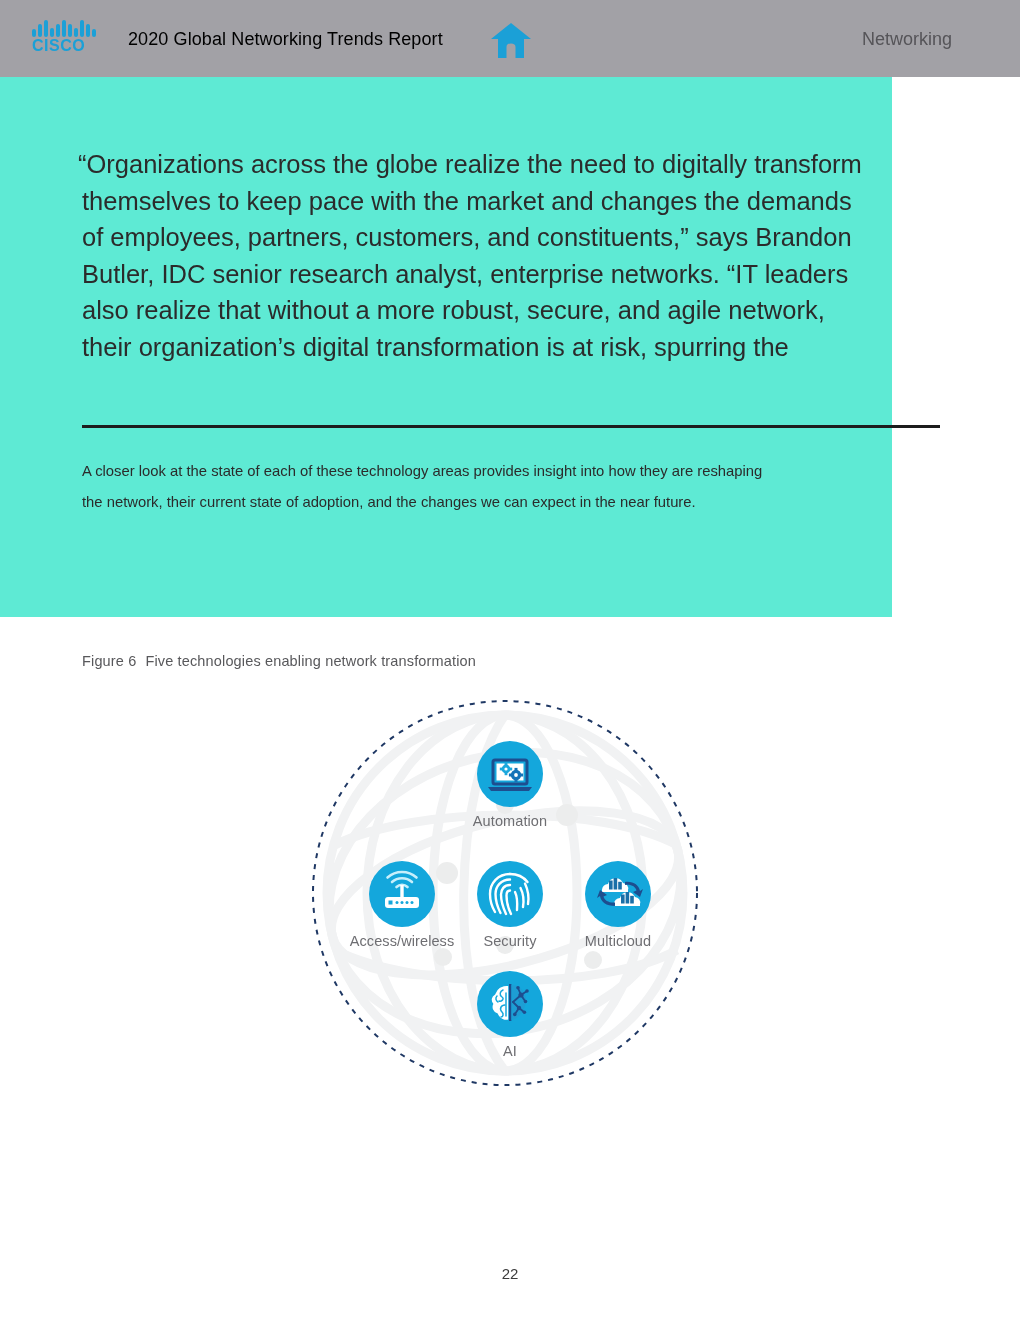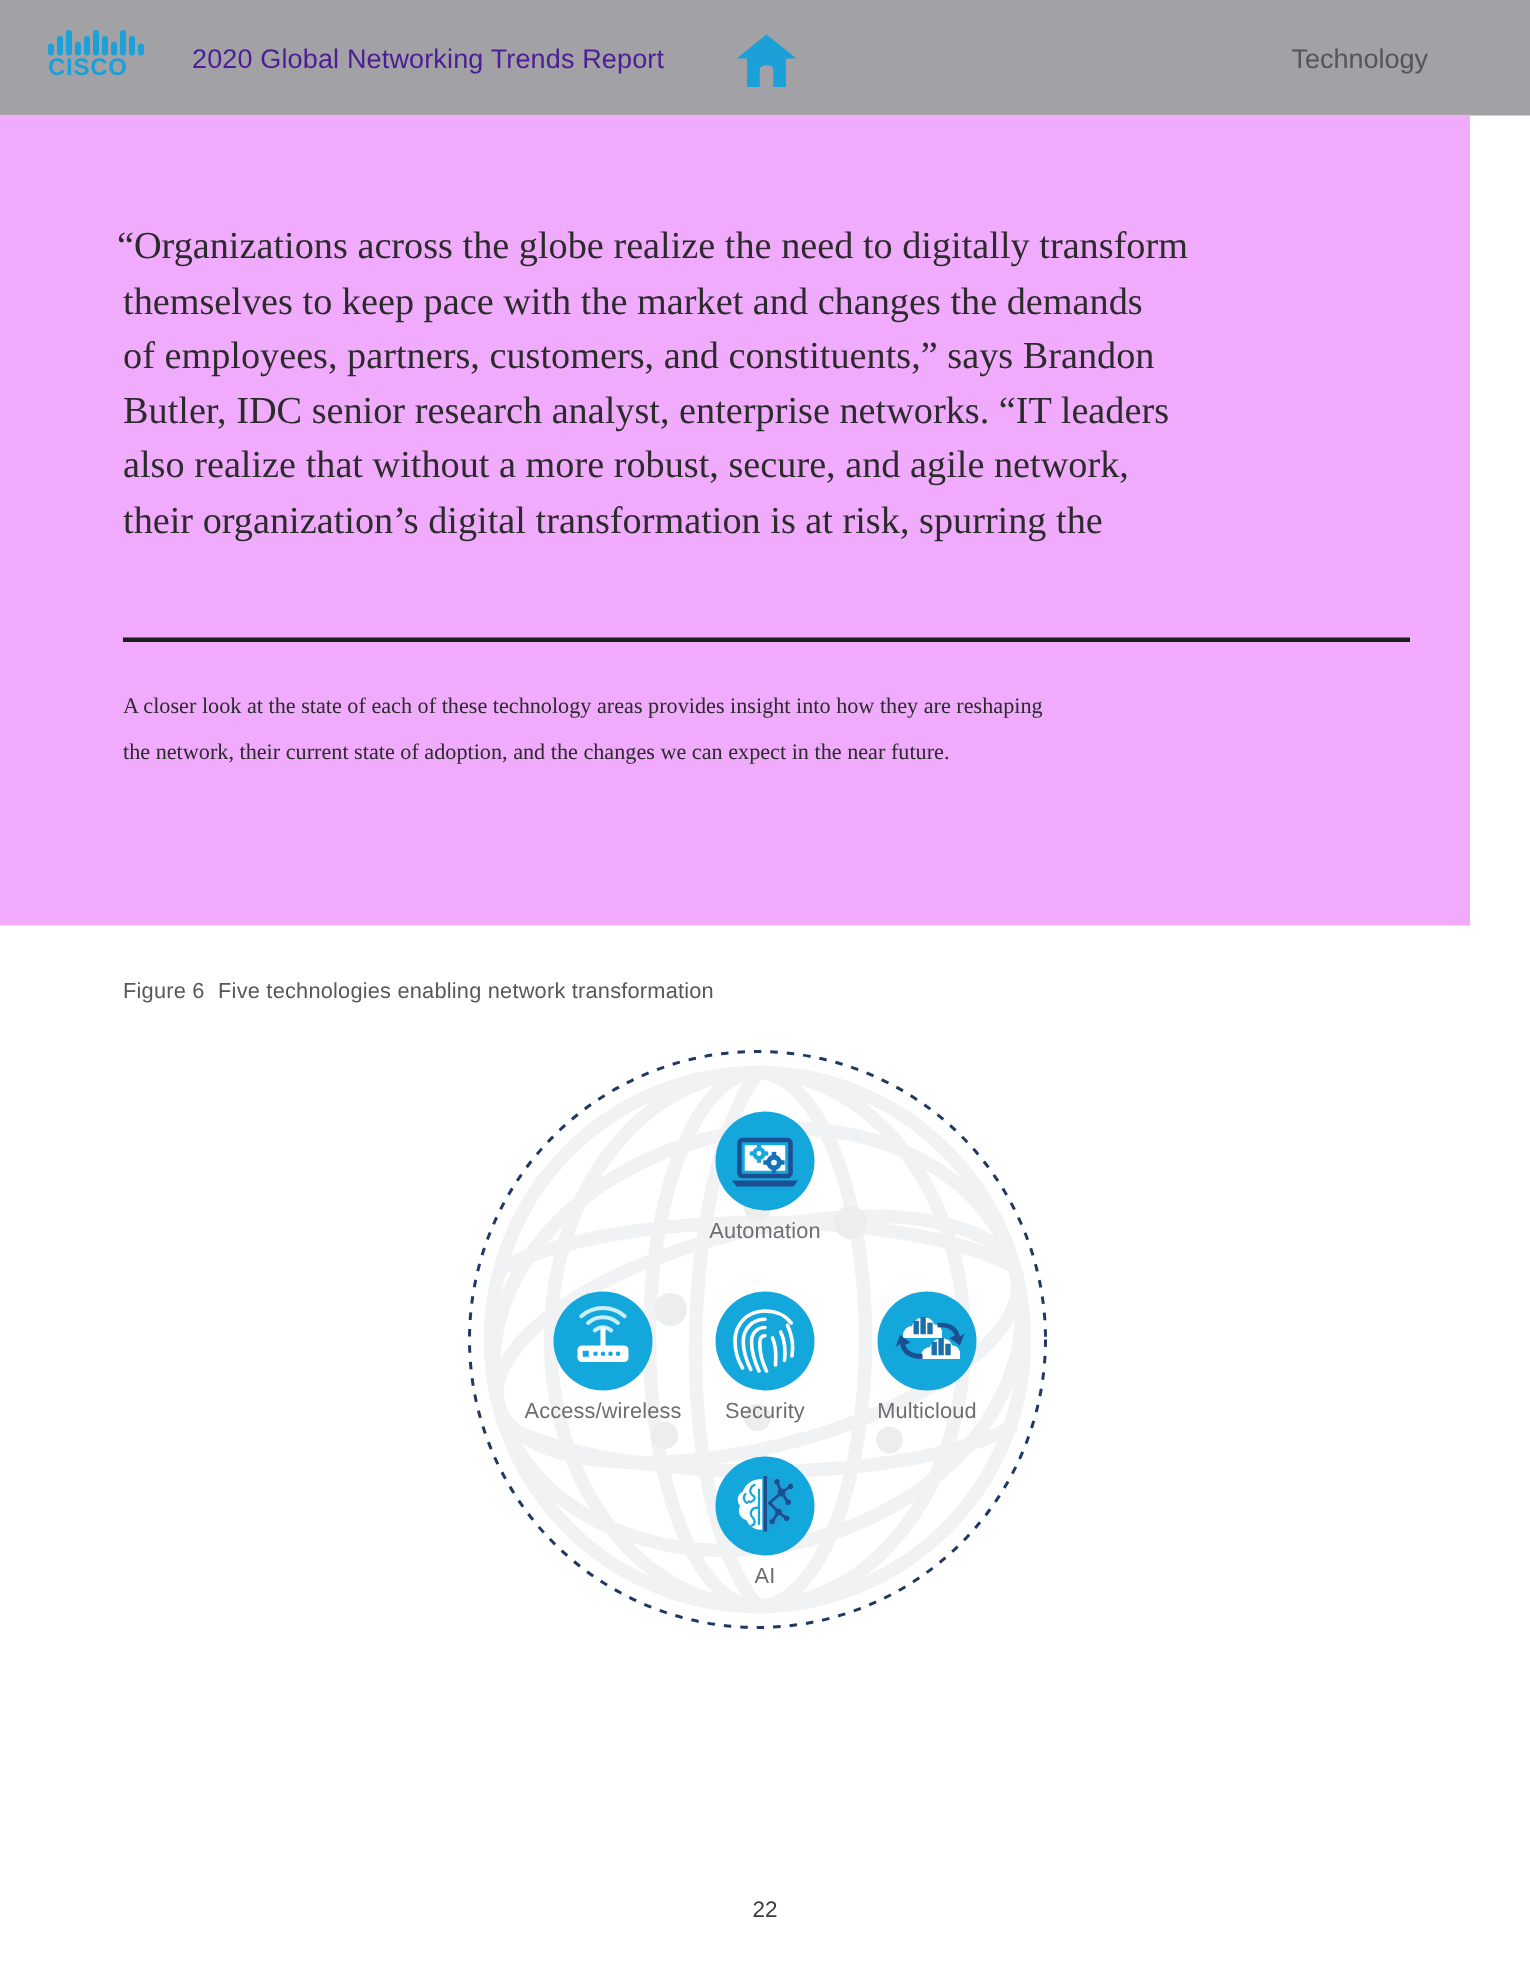--- a/index.html
+++ b/index.html
@@ -54,21 +54,21 @@
     font-size: 16px;
     font-weight: bold;
     letter-spacing: 0.5px;
     font-family: "Liberation Sans", sans-serif;
   }
   .header-title {
     position: absolute;
     left: 128px;
     top: 29px;
     font-size: 18px;
-    color: #4c1d95;
+    color: #000000;
     letter-spacing: 0.1px;
   }
   .home-icon {
     position: absolute;
     left: 490px;
     top: 22px;
     width: 42px;
     height: 37px;
   }
   .header-section {
@@ -76,24 +76,23 @@
     right: 68px;
     top: 29px;
     font-size: 18px;
     color: #555458;
   }
 
   
   .green-band {
     position: absolute;
     left: 0; top: 77px;
-    width: 980px;
+    width: 892px;
     height: 540px;
-    background: #f0abfc;
-    font-family: Liberation Serif, serif;
+    background: #5eead4;
   }
   .quote-block {
     position: absolute;
     left: 82px;
     top: 69px;
     width: 860px;
   }
   .quote-line {
     font-size: 25.5px;
     line-height: 36.6px;
@@ -210,21 +209,21 @@
   </div>
 
   <div class="header-title">2020 Global Networking Trends Report</div>
 
   <span class="home-icon">
     <svg width="42" height="37" viewBox="0 0 42 37">
       <path d="M21 1 L41 17 L34 17 L34 36 L25.5 36 L25.5 25 Q25.5 21.5 21 21.5 Q16.5 21.5 16.5 25 L16.5 36 L8 36 L8 17 L1 17 Z" fill="#1ba0d7"></path>
     </svg>
   </span>
 
-  <div class="header-section">Technology</div>
+  <div class="header-section">Networking</div>
 </div>
 
 <div class="green-band">
 
   <div class="quote-block">
     <div class="quote-line first">“Organizations across the globe realize the need to digitally transform</div>
     <div class="quote-line">themselves to keep pace with the market and changes the demands</div>
     <div class="quote-line">of employees, partners, customers, and constituents,” says Brandon</div>
     <div class="quote-line">Butler, IDC senior research analyst, enterprise networks. “IT leaders</div>
     <div class="quote-line">also realize that without a more robust, secure, and agile network,</div>

